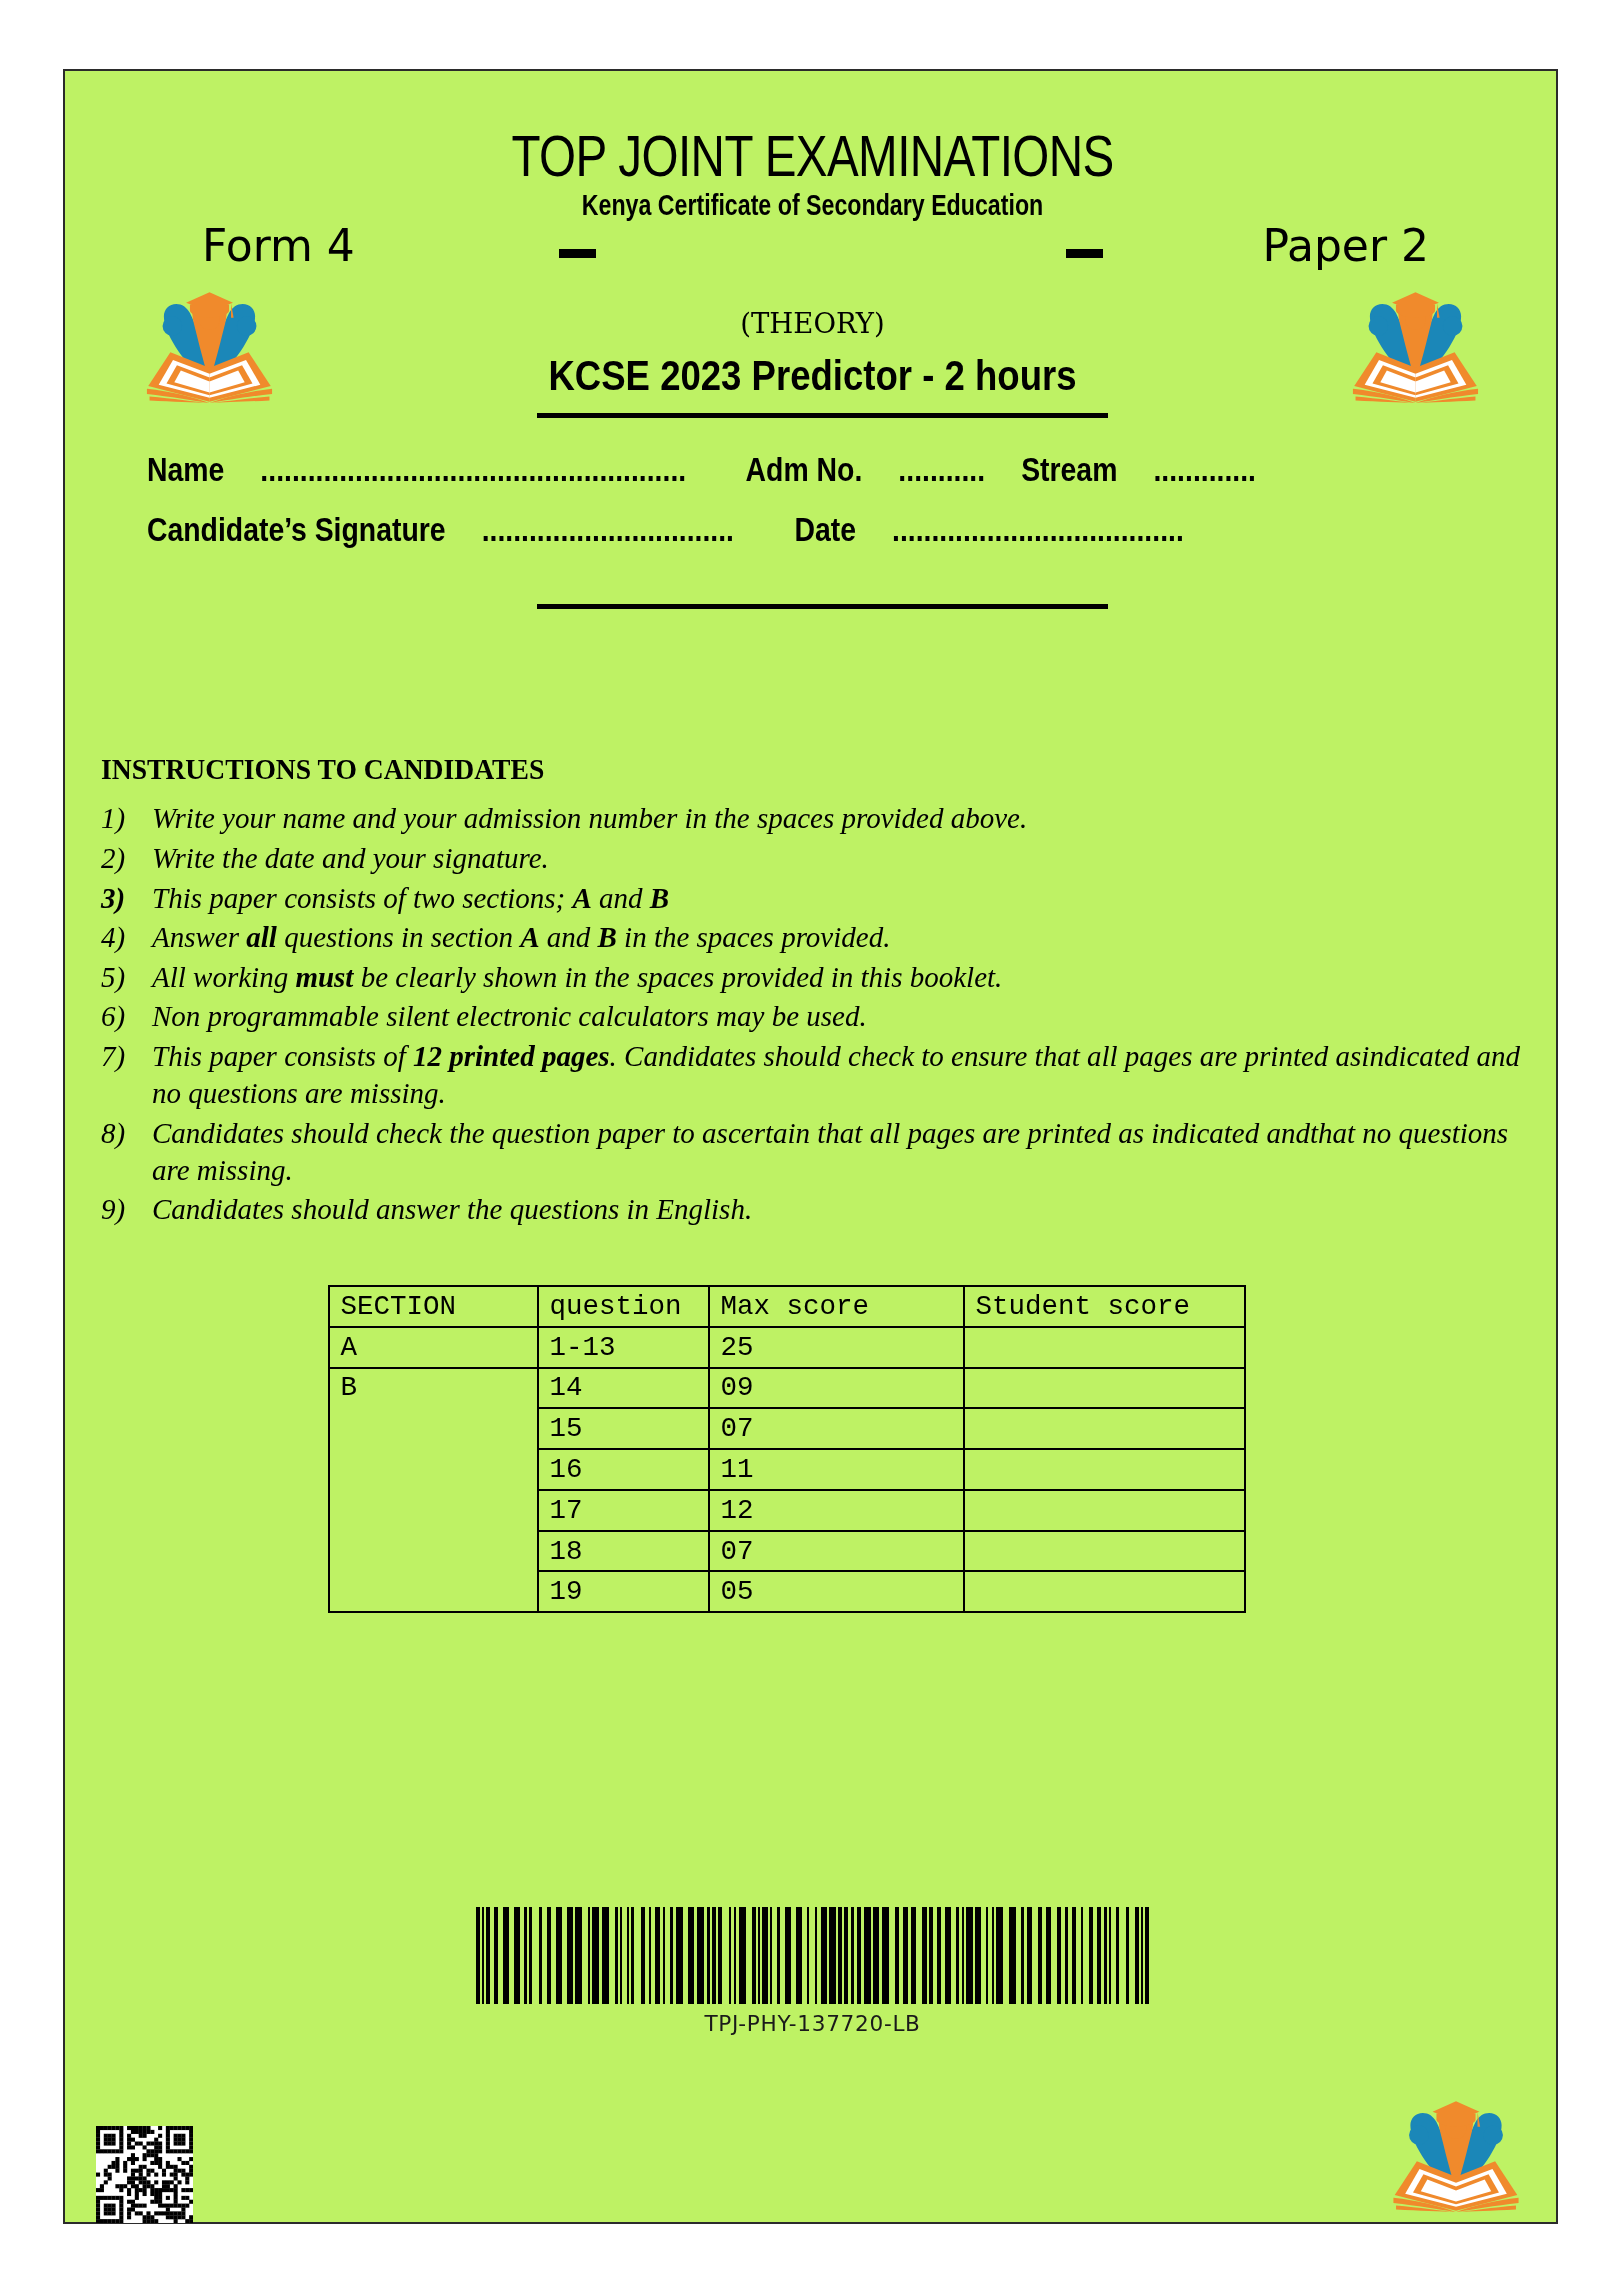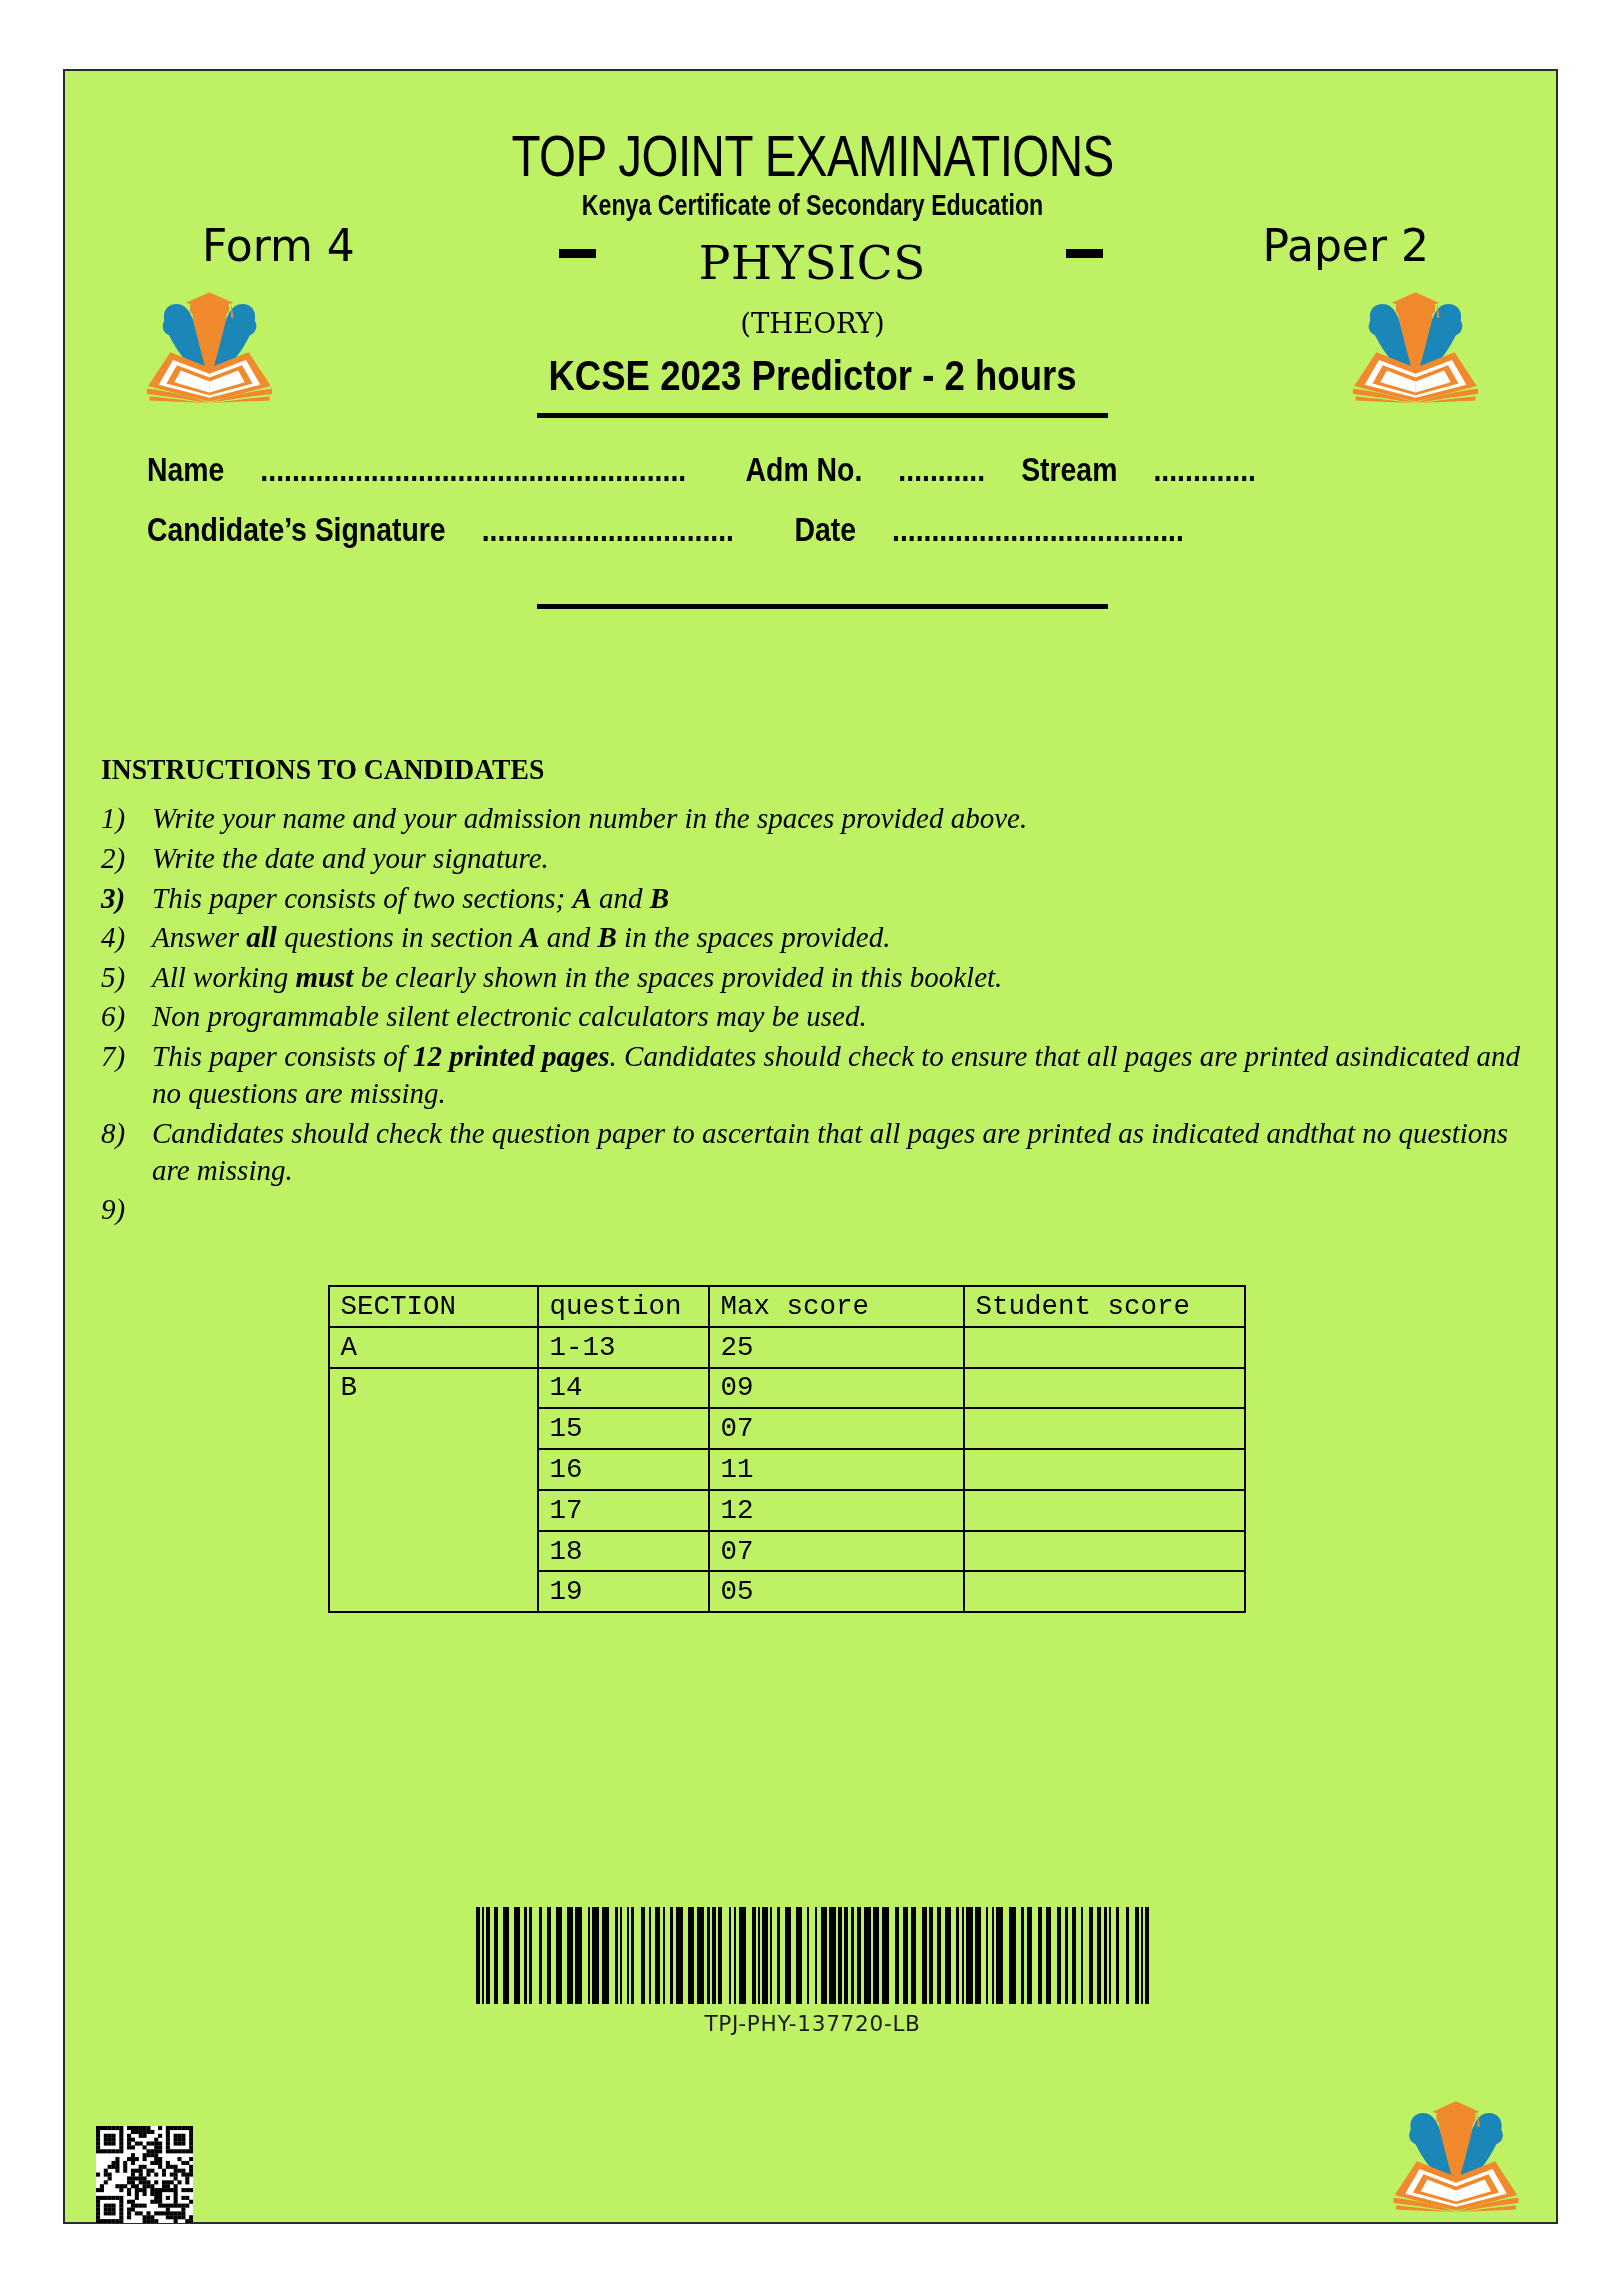--- a/index.html
+++ b/index.html
@@ -300,21 +300,20 @@
 
 <div id="page-frame">
 
   <div id="header">
 
     <div class="exam-title">TOP JOINT EXAMINATIONS</div>
     <div class="exam-subtitle">Kenya Certificate of Secondary Education</div>
 
     <div class="form-label">Form 4</div>
     <div class="dash-left"></div>
-    <div class="subject-label">PHYSICS</div>
     <div class="dash-right"></div>
     <div class="paper-label">Paper 2</div>
 
     <div class="theory-label">(THEORY)</div>
     <div class="predictor-label">KCSE 2023 Predictor - 2 hours</div>
 
     <div class="rule-thick" id="rule-top"></div>
 
     <div class="logo-header" id="logo-left">
       <svg viewBox="0 0 200 178" width="131" height="116" aria-hidden="true">
@@ -399,21 +398,21 @@
     <div class="instr-heading">INSTRUCTIONS TO CANDIDATES</div>
     <ol class="instr-list" id="instr-list">
         <li><span class="num">1)</span><span>Write your name and your admission number in the spaces provided above.</span></li>
         <li><span class="num">2)</span><span>Write the date and your signature.</span></li>
         <li class="bold-num"><span class="num">3)</span><span>This paper consists of two sections; <b>A</b> and <b>B</b></span></li>
         <li><span class="num">4)</span><span>Answer <b>all</b> questions in section <b>A</b> and <b>B</b> in the spaces provided.</span></li>
         <li><span class="num">5)</span><span>All working <b>must</b> be clearly shown in the spaces provided in this booklet.</span></li>
         <li><span class="num">6)</span><span>Non programmable silent electronic calculators may be used.</span></li>
         <li><span class="num">7)</span><span>This paper consists of <b>12 printed pages</b>. Candidates should check to ensure that all pages are printed asindicated and no questions are missing.</span></li>
         <li><span class="num">8)</span><span>Candidates should check the question paper to ascertain that all pages are printed as indicated andthat no questions are missing.</span></li>
-        <li><span class="num">9)</span></li>
+        <li><span class="num">9)</span><span>Candidates should answer the questions in English.</span></li>
       </ol>
   </div>
 
   <div id="score-table-wrap">
     <table class="score-table">
       <thead>
         <tr>
           <th class="col-section">SECTION</th>
           <th class="col-question">question</th>
           <th class="col-max">Max score</th>

